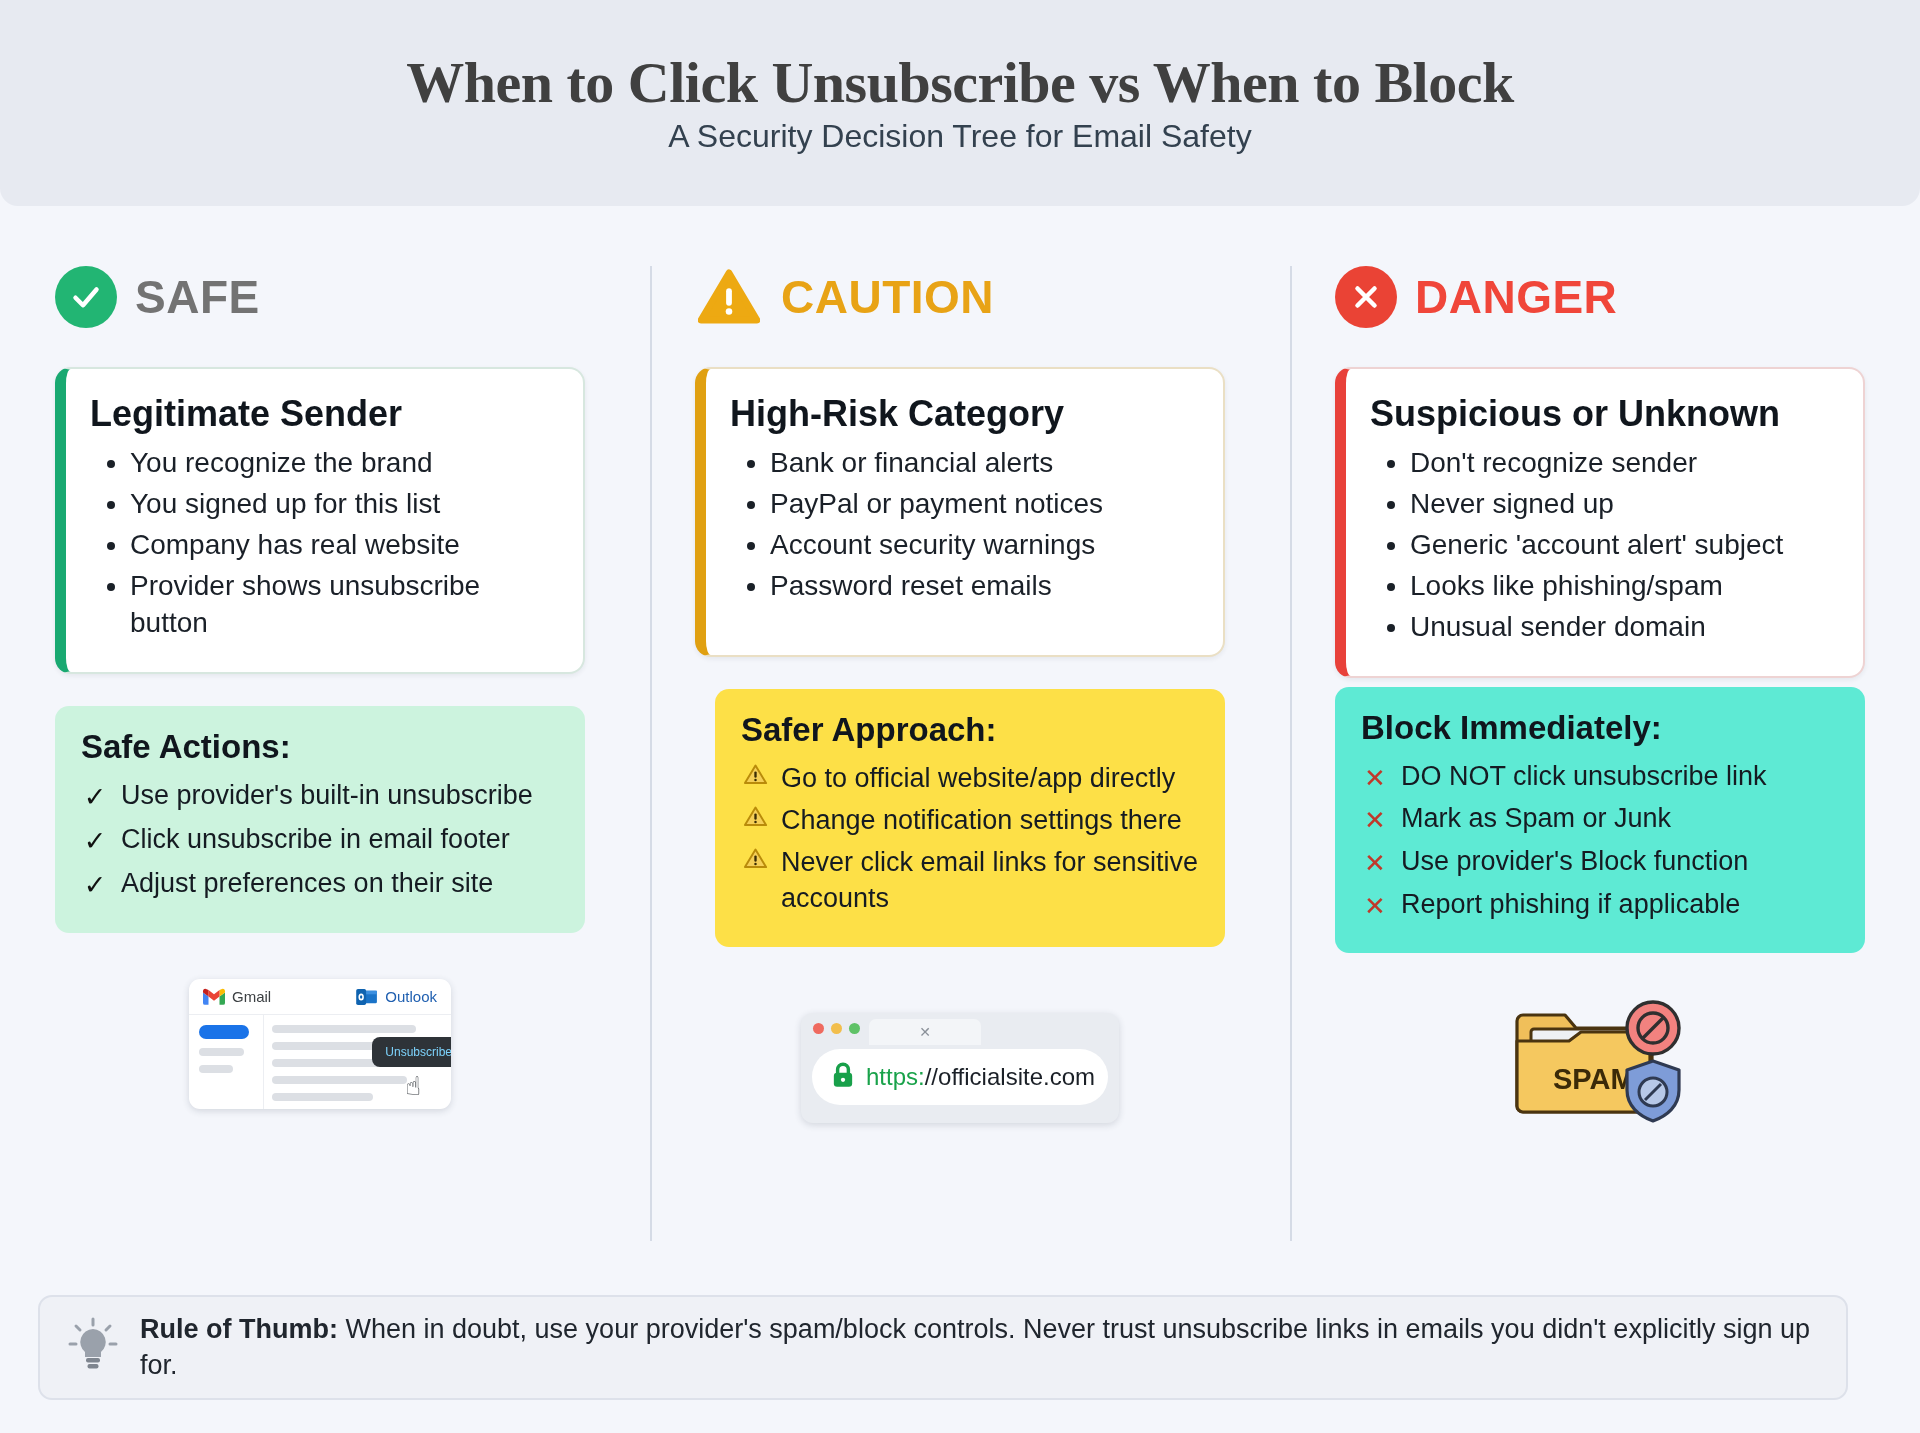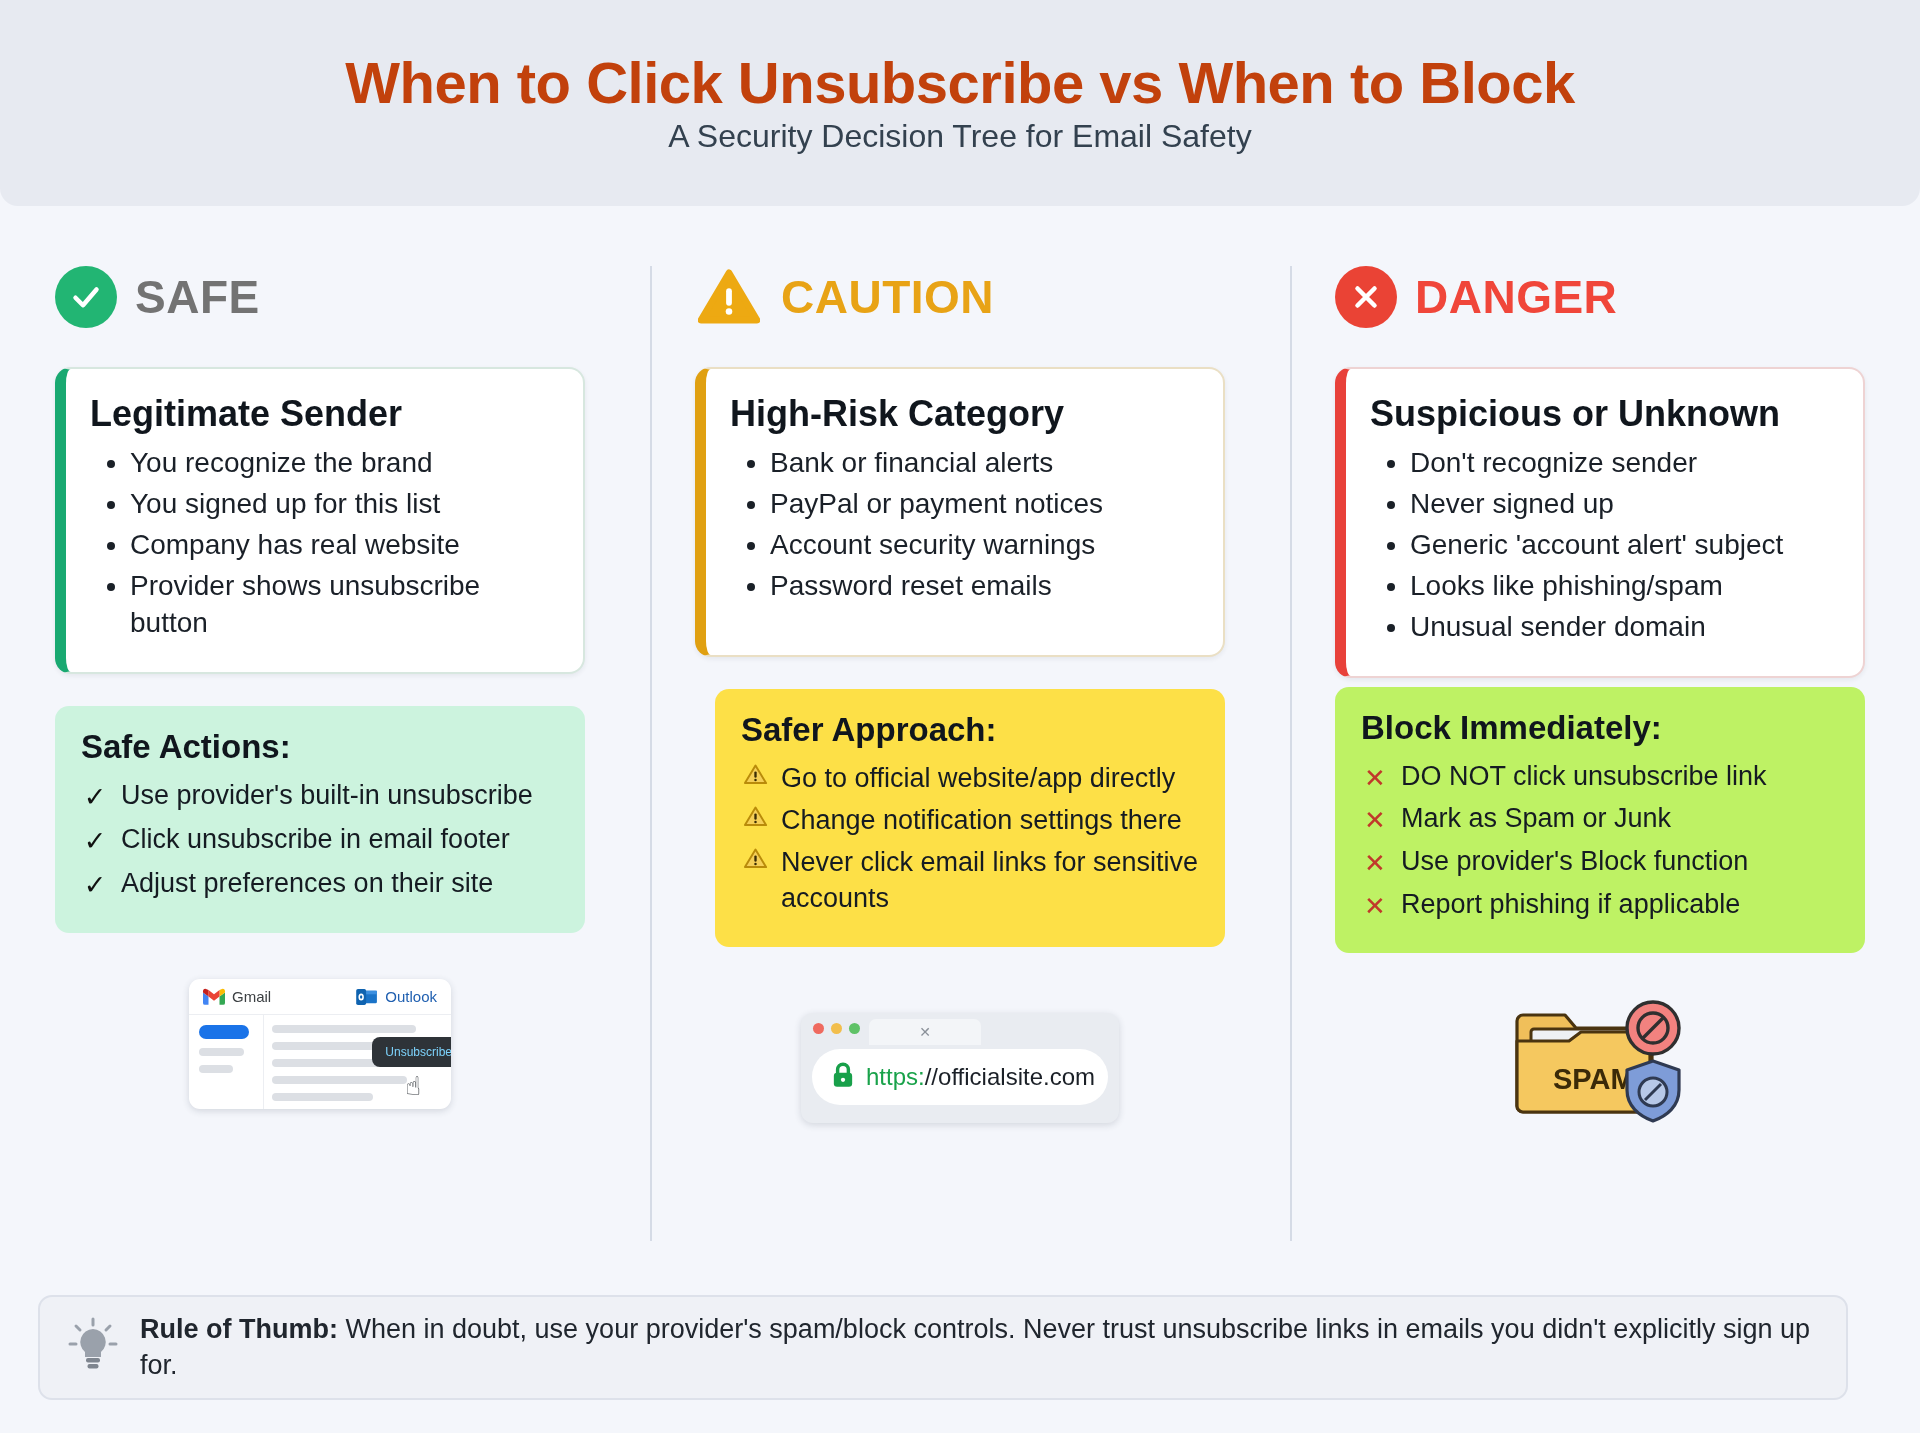--- a/index.html
+++ b/index.html
@@ -15,21 +15,21 @@
   
   .header{
     position:absolute;left:0;top:0;width:1920px;height:206px;
     background:#e7eaf1;
     border-radius:0 0 18px 18px;
     display:flex;flex-direction:column;align-items:center;justify-content:center;
     box-sizing:border-box;
   }
   .title{
     font-size:58px;font-weight:bold;letter-spacing:-0.5px;
-    color:#c2410c;margin:0 0 4px 0;line-height:1.1;text-align:center;
+    color:#404040;margin:0 0 4px 0;line-height:1.1;text-align:center;font-family:Liberation Serif, serif;
   }
   .subtitle{
     font-size:32px;font-weight:normal;color:#33414f;margin:0;text-align:center;
   }
 
   
   .columns{
     position:absolute;left:0;top:206px;width:1920px;height:1070px;
     display:flex;
   }
@@ -76,21 +76,21 @@
   .card li{font-size:28px;line-height:1.32;color:#1a2028;margin:0 0 4px 0;}
   .card li::marker{font-size:26px;}
 
   
   .panel{
     margin-top:32px;border-radius:14px;box-sizing:border-box;
     padding:22px 24px 24px 26px;min-height:225px;
   }
   .panel.safe{background:#ccf3de;}
   .panel.caution{background:#fde047;margin-left:20px;}
-  .panel.danger{background:#bef264;margin-top:9px;}
+  .panel.danger{background:#5eead4;margin-top:9px;}
   .panel-title{font-size:33px;font-weight:bold;color:#10161d;margin:0 0 12px 0;}
   .panel-list{margin:0;padding:0;list-style:none;}
   .panel-list li{
     display:flex;align-items:flex-start;gap:12px;
     font-size:27px;line-height:1.33;color:#151b22;margin-bottom:6px;
   }
   .pmark{flex:0 0 auto;width:28px;display:flex;justify-content:center;padding-top:2px;}
   .pmark.chk{font-size:27px;color:#111;}
   .pmark.warn{font-size:25px;}
   .pmark.x{font-size:26px;color:#c0392b;font-weight:bold;}

